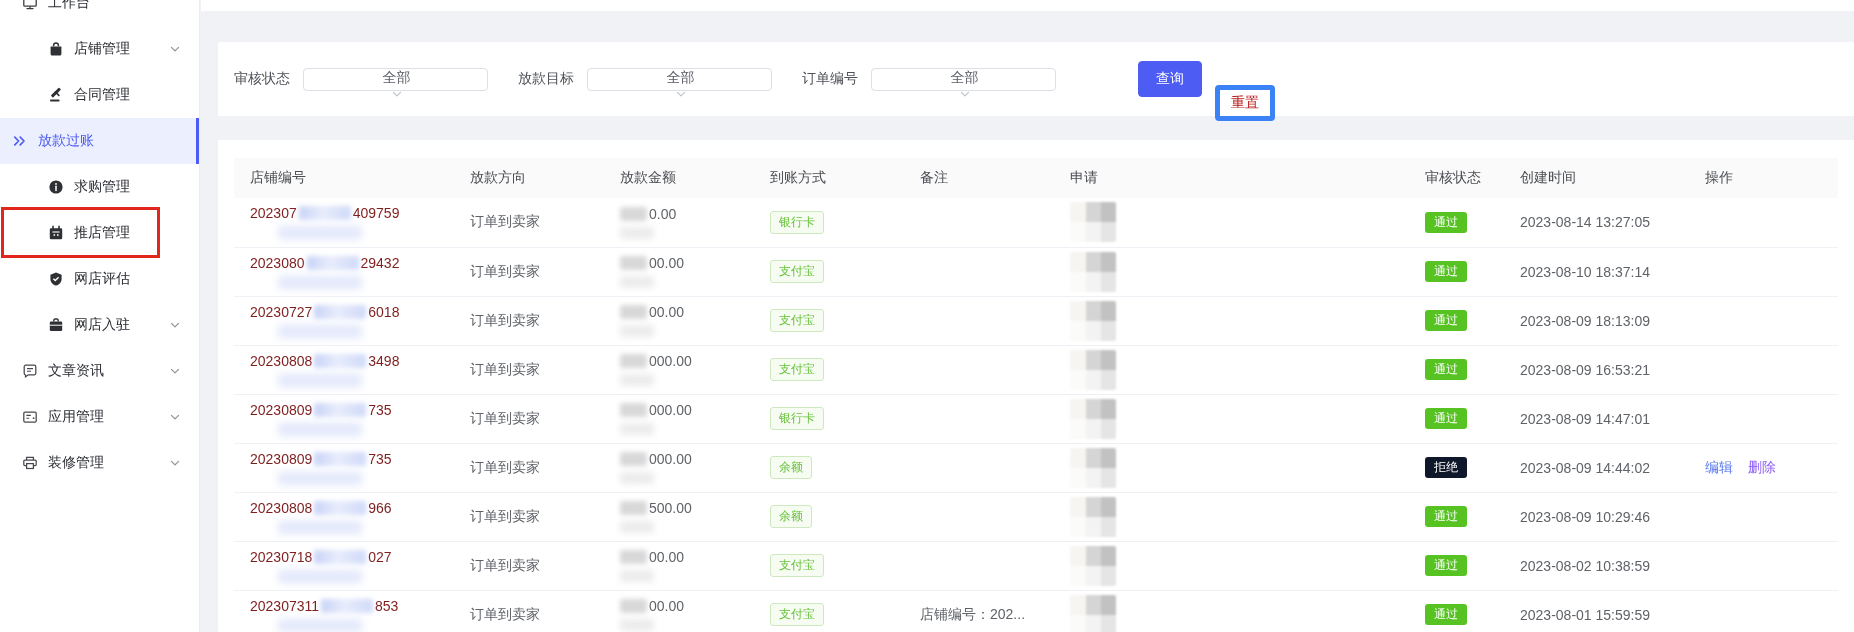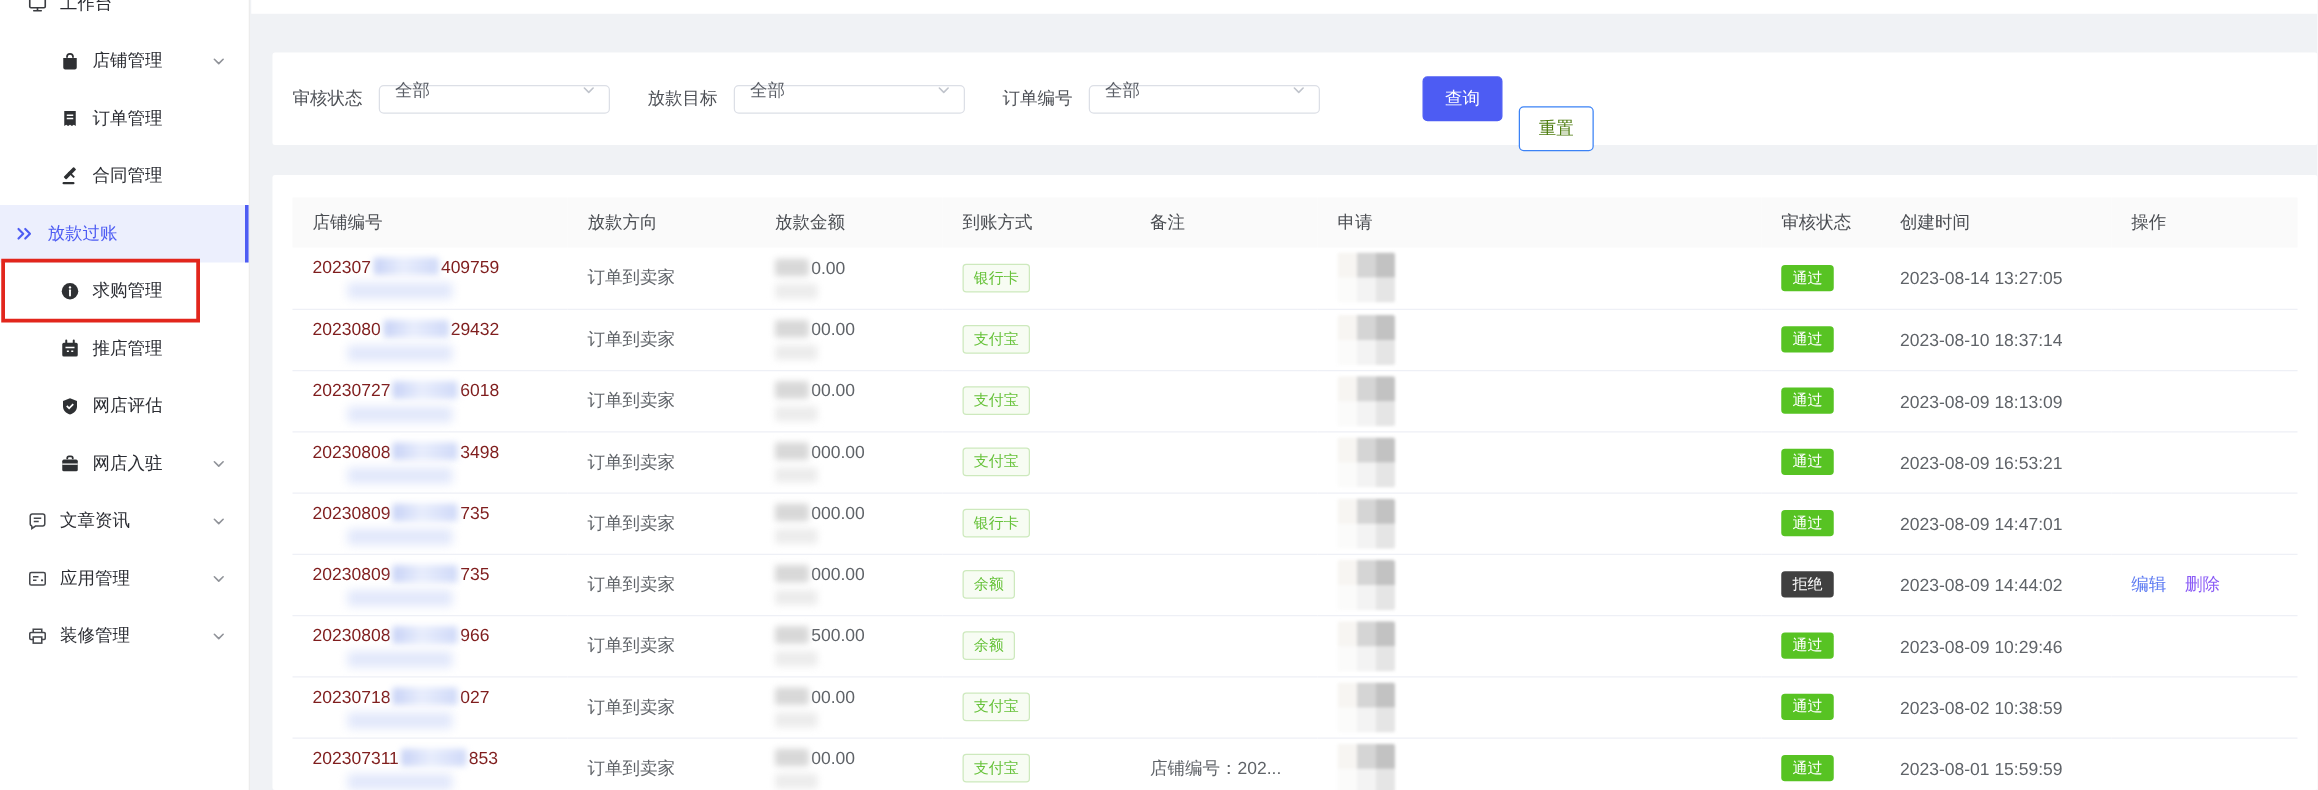--- a/index.html
+++ b/index.html
@@ -25,24 +25,24 @@
   .topstrip { position:absolute; left:201px; right:0; top:0; height:11px; background:#fff; }
 
   
   .filter-card { position:absolute; left:218px; right:0; top:42px; height:74px; background:#fff;
                  border-radius:2px; display:flex; align-items:center; padding-left:16px; }
   .filter-fields { display:flex; align-items:center; }
   .fgroup { display:flex; align-items:center; margin-right:30px; }
   .fgroup .flabel { font-size:14px; color:#4e5157; margin-right:13px; white-space:nowrap; }
   .fselect { width:185px; height:23px; border:1px solid #dcdfe6; border-radius:4px; background:#fff;
              display:flex; align-items:center; justify-content:space-between; padding:0 10px 12px 12px;
-             font-size:14px; color:#5a5e66; cursor:pointer; }
+             font-size:14px; color:#5a5e66; cursor:pointer;flex-direction:column; }
   .btn { height:36px; border-radius:4px; font-size:14px; cursor:pointer; font-family:inherit; }
   .btn-primary { margin-left:52px; width:64px; background:#4d5cf3; border:1px solid #4d5cf3; color:#fff; }
-  .btn-plain { margin-left:13px; width:60px; background:#fff; border:1px solid #3b82f6; color:#4d7c0f;margin-top:48px; }
+  .btn-plain { margin-left:13px; width:60px; background:#fff; border:5px solid #3b82f6; color:#b91c1c;margin-top:48px; }
 
   
   .table-card { position:absolute; left:218px; right:0; top:140px; bottom:0; background:#fff;
                 border-radius:2px; padding:18px 16px 0; overflow:hidden; }
   table { width:100%; border-collapse:collapse; table-layout:fixed; }
   thead th { background:#fafafa; height:40px; font-size:14px; color:#4a4d52; font-weight:500;
              text-align:left; padding:0 10px 0 16px; white-space:nowrap; }
   tbody td { height:49px; border-bottom:1px solid #eef0f6; font-size:14px; color:#5f6368;
              padding:0 10px 0 16px; vertical-align:middle; white-space:nowrap; overflow:hidden; }
   .id-link { color:#7f1d1d; text-decoration:none; cursor:pointer; }
@@ -52,21 +52,21 @@
   .amt-mid { width:27px; background:#d8d8d8; filter:blur(2.5px); margin-right:2px; }
   .amt-sub { width:34px; height:12px; margin-top:5px; background:#ececec; filter:blur(3px); border-radius:2px; }
   .tag-green { display:inline-block; padding:4px 8px; font-size:12px; line-height:1.1; color:#67c23a;
                background:#f7fcf3; border:1px solid #cde9bd; border-radius:3px; }
   .mosaic { width:46px; height:40px; border-radius:2px; filter:blur(1.2px);
             background-image:linear-gradient(90deg,#f7f5f2 0 34%,#d5d5d5 34% 67%,#c2c2c2 67%),
                              linear-gradient(90deg,#fbfbfa 0 34%,#f3f3f3 34% 67%,#e5e5e5 67%);
             background-size:100% 50%; background-position:top,bottom; background-repeat:no-repeat; }
   .badge { display:inline-block; padding:4px 9px; font-size:12px; line-height:1.1; color:#fff; border-radius:3px; }
   .badge.pass { background:#57c323; }
-  .badge.reject { background:#404040; }
+  .badge.reject { background:#0f172a; }
   .op-link { margin-right:15px; cursor:pointer; }
   .op-edit { color:#5b79f2; }
   .op-del { color:#8b5cf6; }
 </style>
 </head>
 <body>
 
 <div class="app">
 
   <aside class="sidebar">
@@ -87,29 +87,20 @@
               <path d="M2.6 5.4h10.8V13a1.6 1.6 0 0 1-1.6 1.6H4.2A1.6 1.6 0 0 1 2.6 13z" fill="#2e3033"></path>
               <path d="M5.6 5.2v-.8a2.4 2.4 0 0 1 4.8 0v.8" fill="none" stroke="#2e3033" stroke-width="1.4"></path>
             </svg>
           </span>
           <span class="lbl">店铺管理</span>
           <span class="arrow">
             <svg viewBox="0 0 12 12" width="12" height="12">
               <path d="M2.5 4.4L6 7.9l3.5-3.5" fill="none" stroke="#909399" stroke-width="1.3" stroke-linecap="round" stroke-linejoin="round"></path>
             </svg>
           </span>
-        </div>
-        <div class="side-item level2">
-          <span class="icon">
-            <svg viewBox="0 0 16 16" width="16" height="16">
-              <path d="M3.4 1.8h9.2v12l-1.53-1.1-1.54 1.1L8 12.7l-1.53 1.1-1.54-1.1-1.53 1.1z" fill="#2e3033"></path>
-              <path d="M5.4 5.2h5.2M5.4 7.8h5.2" stroke="#fff" stroke-width="1.1"></path>
-            </svg>
-          </span>
-          <span class="lbl">订单管理</span>
         </div>
         <div class="side-item level2">
           <span class="icon">
             <svg viewBox="0 0 16 16" width="16" height="16">
               <g fill="#2e3033">
                 <rect x="8.2" y="0.6" width="3" height="6.4" rx="0.7" transform="rotate(45 9.7 3.8)"></rect>
                 <rect x="4.6" y="4.2" width="3" height="6.4" rx="0.7" transform="rotate(45 6.1 7.4)"></rect>
                 <path d="M6.6 5.2l4.2 4.2 1.1-1.1-4.2-4.2z"></path>
                 <rect x="2" y="12.6" width="9.6" height="1.8" rx="0.9"></rect>
               </g>

